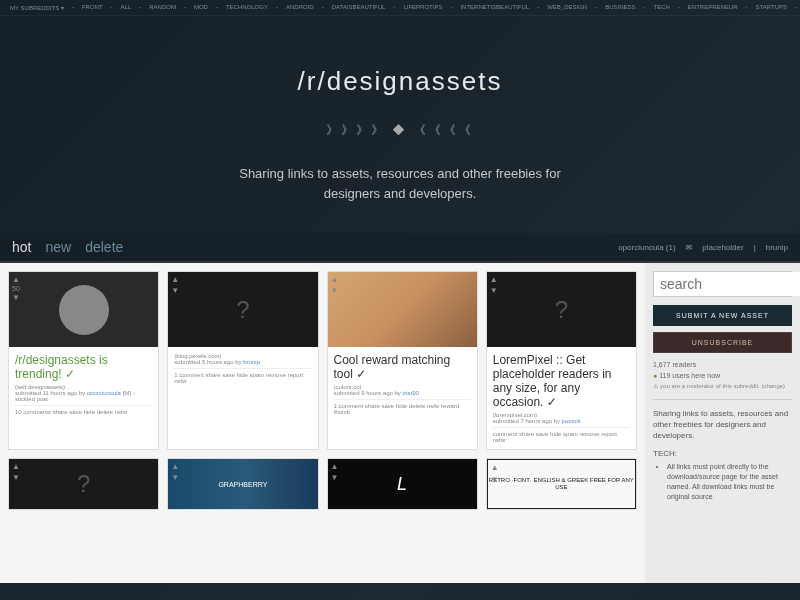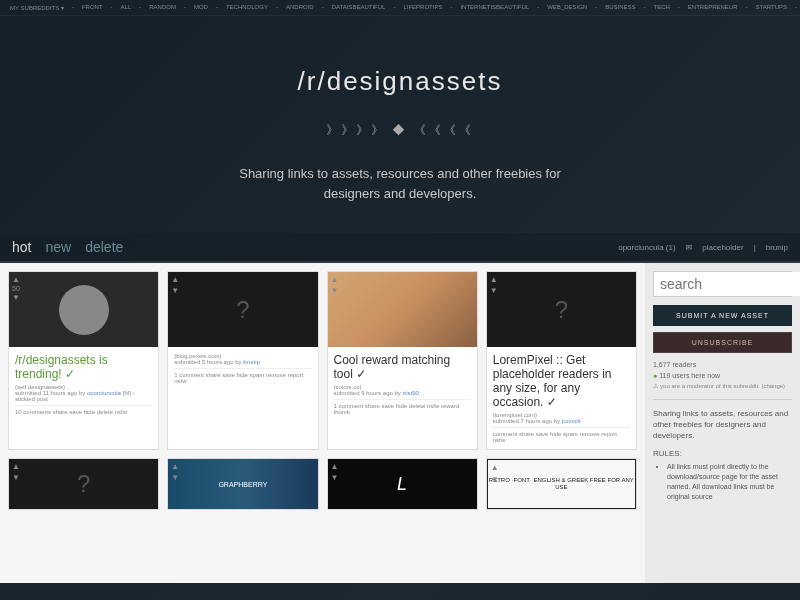--- a/index.html
+++ b/index.html
@@ -202,20 +202,20 @@
     <div class="search">
       <input placeholder="search" style="">
       <span class="icon">⌕</span>
     </div>
     <div class="btn-submit">SUBMIT A NEW ASSET</div>
     <div class="btn-unsub">UNSUBSCRIBE</div>
     <div class="stats">1,677 readers</div>
     <div class="stats"><span class="dot">●</span> <span>119 users here now</span></div>
     <div class="modnote">⚠ <span>you are a moderator of this subreddit. (change)</span></div>
     <div class="desc">Sharing links to assets, resources and other freebies for designers and developers.</div>
-    <div class="rules-h">RULES:</div>
+    <div class="rules-h">TECH:</div>
     <ul class="rules">
       <li>All links must point directly to the download/source page for the asset named. All download links must be original source</li>
     </ul>
   </div>
 </div>
 
 </div>
 
 </body></html>

